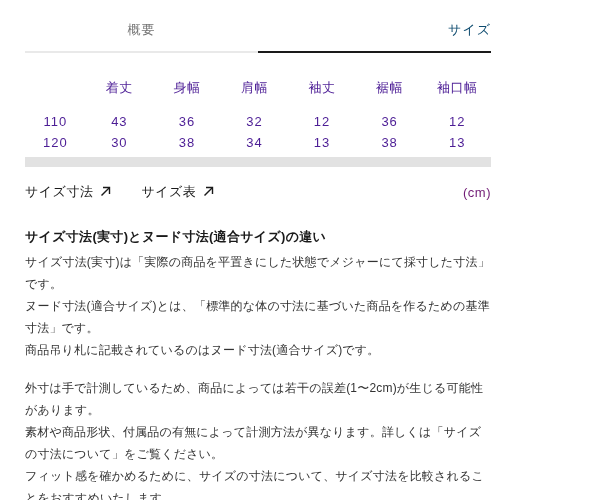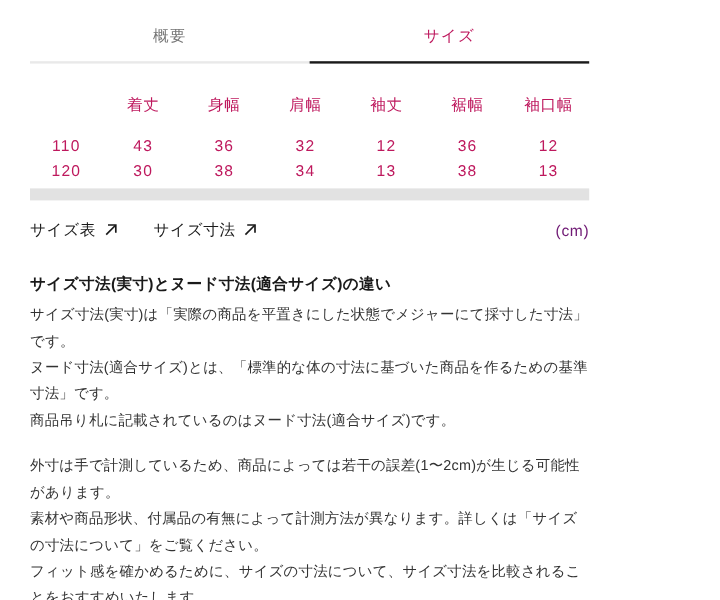--- a/index.html
+++ b/index.html
@@ -16,27 +16,27 @@
   .tabs { display: flex; }
   .tab {
     flex: 1; text-align: center;
     padding: 21px 0 12px;
     font-size: 13px; line-height: 18px;
     color: #757575;
     border-bottom: 2px solid #e9e9e9;
     cursor: pointer;
     letter-spacing: 1px;
   }
-  .tab.active { color: #be185d; border-bottom-color: #1a1a1a; }
+  .tab.active { color: #0c4a6e; border-bottom-color: #1a1a1a; text-align: right; }
 
   
   table.size-table {
     width: 100%; margin-top: 18px;
     border-collapse: collapse; table-layout: fixed;
-    font-size: 13px; color: #be185d;
+    font-size: 13px; color: #4c1d95;
   }
   table.size-table col.c-size { width: 13%; }
   table.size-table th {
     font-weight: normal; text-align: center;
     padding: 8px 0 14px; line-height: 18px;
     letter-spacing: 0.5px;
   }
   table.size-table td {
     text-align: center; padding: 1.5px 0; line-height: 18px;
     letter-spacing: 1px;
@@ -125,30 +125,30 @@
         <td>38</td>
         <td>13</td>
       </tr>
     </tbody>
   </table>
 
   <div class="hscrollbar"></div>
 
   <div class="links-row">
     <span class="ext-link">
-      <span>サイズ表</span>
+      <span>サイズ寸法</span>
       <span class="arrow">
         <svg width="11" height="11" viewBox="0 0 11 11" fill="none" stroke="#1a1a1a" stroke-width="1.4">
           <path d="M1.5 9.5 L9.3 1.7"></path>
             <path d="M3 1.5 H9.5 V8"></path>
         </svg>
       </span>
     </span>
     <span class="ext-link">
-      <span>サイズ寸法</span>
+      <span>サイズ表</span>
       <span class="arrow">
         <svg width="11" height="11" viewBox="0 0 11 11" fill="none" stroke="#1a1a1a" stroke-width="1.4">
           <path d="M1.5 9.5 L9.3 1.7"></path>
             <path d="M3 1.5 H9.5 V8"></path>
         </svg>
       </span>
     </span>
     <span class="unit">(cm)</span>
   </div>
 

